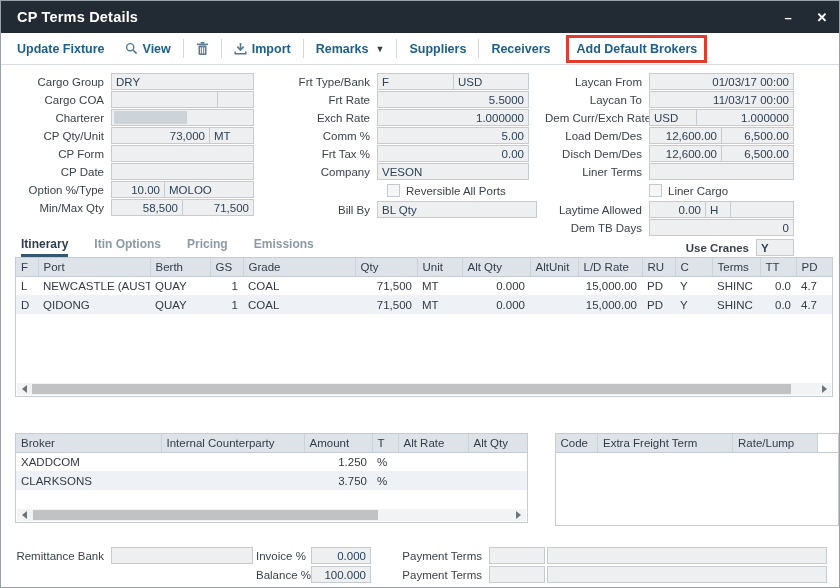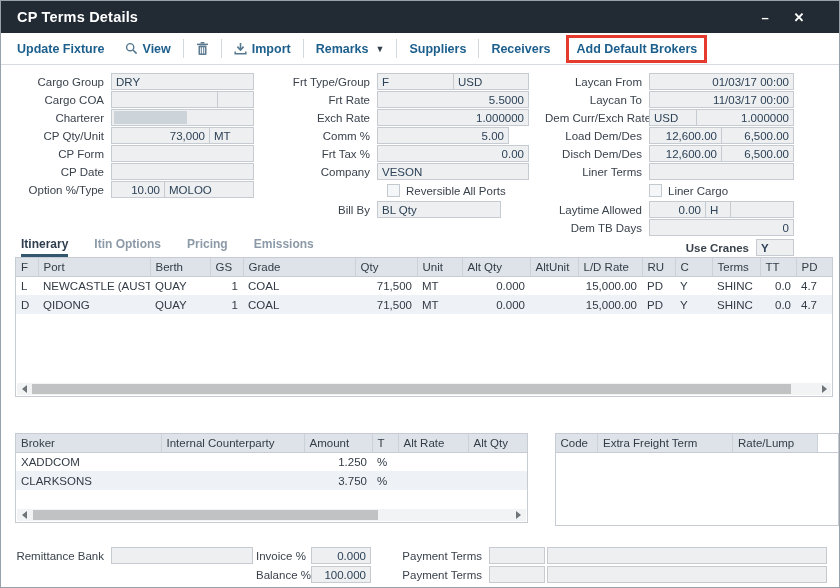--- a/index.html
+++ b/index.html
@@ -1,21 +1,21 @@
 <!DOCTYPE html>
 <html><head>
 <meta charset="utf-8">
 <style>
   * { box-sizing: border-box; }
   html,body { margin:0; padding:0; background:#fff; }
   body { width:840px; height:588px; font-family:"Liberation Sans", sans-serif; overflow:hidden; }
   .window { width:840px; height:588px; position:relative; background:#fff; border:1px solid #97a1a9; }
 
   
-  .titlebar { height:32px; background:#222b33; display:flex; align-items:center; padding:0 23px 0 16px; }
+  .titlebar { height:32px; background:#222b33; display:flex; align-items:center; padding:0 0 0 16px; }
   .titlebar .title { color:#fff; font-size:14.5px; font-weight:bold; letter-spacing:.2px; }
   .titlebar .spacer { flex:1; }
   .win-btn { width:34px; height:32px; display:flex; align-items:center; justify-content:center; color:#fff; font-size:13px; font-weight:bold; cursor:pointer; }
 
   
   .toolbar { height:32px; border-bottom:1px solid #d7dbdf; display:flex; align-items:center; padding:0 14px; font-size:12.5px; font-weight:bold; color:#1c5f8c; }
   .tb-item { display:flex; align-items:center; gap:5px; padding:0 10px; cursor:pointer; white-space:nowrap; }
   .tb-item:first-child { padding-left:2px; }
   .tb-sep { width:1px; height:19px; background:#d3d8dc; margin:0 2px; }
   .tb-icon { display:inline-flex; align-items:center; }
@@ -172,57 +172,62 @@
         </div>
       <div class="frow">
           <span class="flabel">CP Date</span>
           <span class="ffield" style="width:143px"></span>
         </div>
       <div class="frow">
           <span class="flabel">Option %/Type</span>
           <span class="ffield right" style="width:54px">10.00</span>
           <span class="ffield" style="width:90px">MOLOO</span>
         </div>
+      <div class="frow">
+          <span class="flabel">Min/Max Qty</span>
+          <span class="ffield right" style="width:72px">58,500</span>
+          <span class="ffield right" style="width:72px">71,500</span>
+        </div>
     </div>
 
     <div class="fcol c2">
       <div class="frow">
-          <span class="flabel">Frt Type/Group</span>
+          <span class="flabel">Frt Type/Bank</span>
           <span class="ffield" style="width:77px">F</span>
           <span class="ffield" style="width:76px">USD</span>
         </div>
       <div class="frow">
           <span class="flabel">Frt Rate</span>
           <span class="ffield right" style="width:152px">5.5000</span>
         </div>
       <div class="frow">
           <span class="flabel">Exch Rate</span>
           <span class="ffield right" style="width:152px">1.000000</span>
         </div>
       <div class="frow">
           <span class="flabel">Comm %</span>
-          <span class="ffield right" style="width:132px">5.00</span>
+          <span class="ffield right" style="width:152px">5.00</span>
         </div>
       <div class="frow">
           <span class="flabel">Frt Tax %</span>
           <span class="ffield right" style="width:152px">0.00</span>
         </div>
       <div class="frow">
           <span class="flabel">Company</span>
           <span class="ffield" style="width:152px">VESON</span>
         </div>
       <div class="frow" style="margin-top:2px">
           <span class="flabel"></span>
           <span style="width:10px"></span>
           <span class="checkbox"></span>
           <span class="cb-label">Reversible All Ports</span>
         </div>
       <div class="frow" style="margin-top:2px">
           <span class="flabel">Bill By</span>
-          <span class="ffield" style="width:124px">BL Qty</span>
+          <span class="ffield" style="width:160px">BL Qty</span>
         </div>
     </div>
 
     <div class="fcol c3">
       <div class="frow">
           <span class="flabel">Laycan From</span>
           <span class="ffield right" style="width:145px">01/03/17 00:00</span>
         </div>
       <div class="frow">
           <span class="flabel">Laycan To</span>

